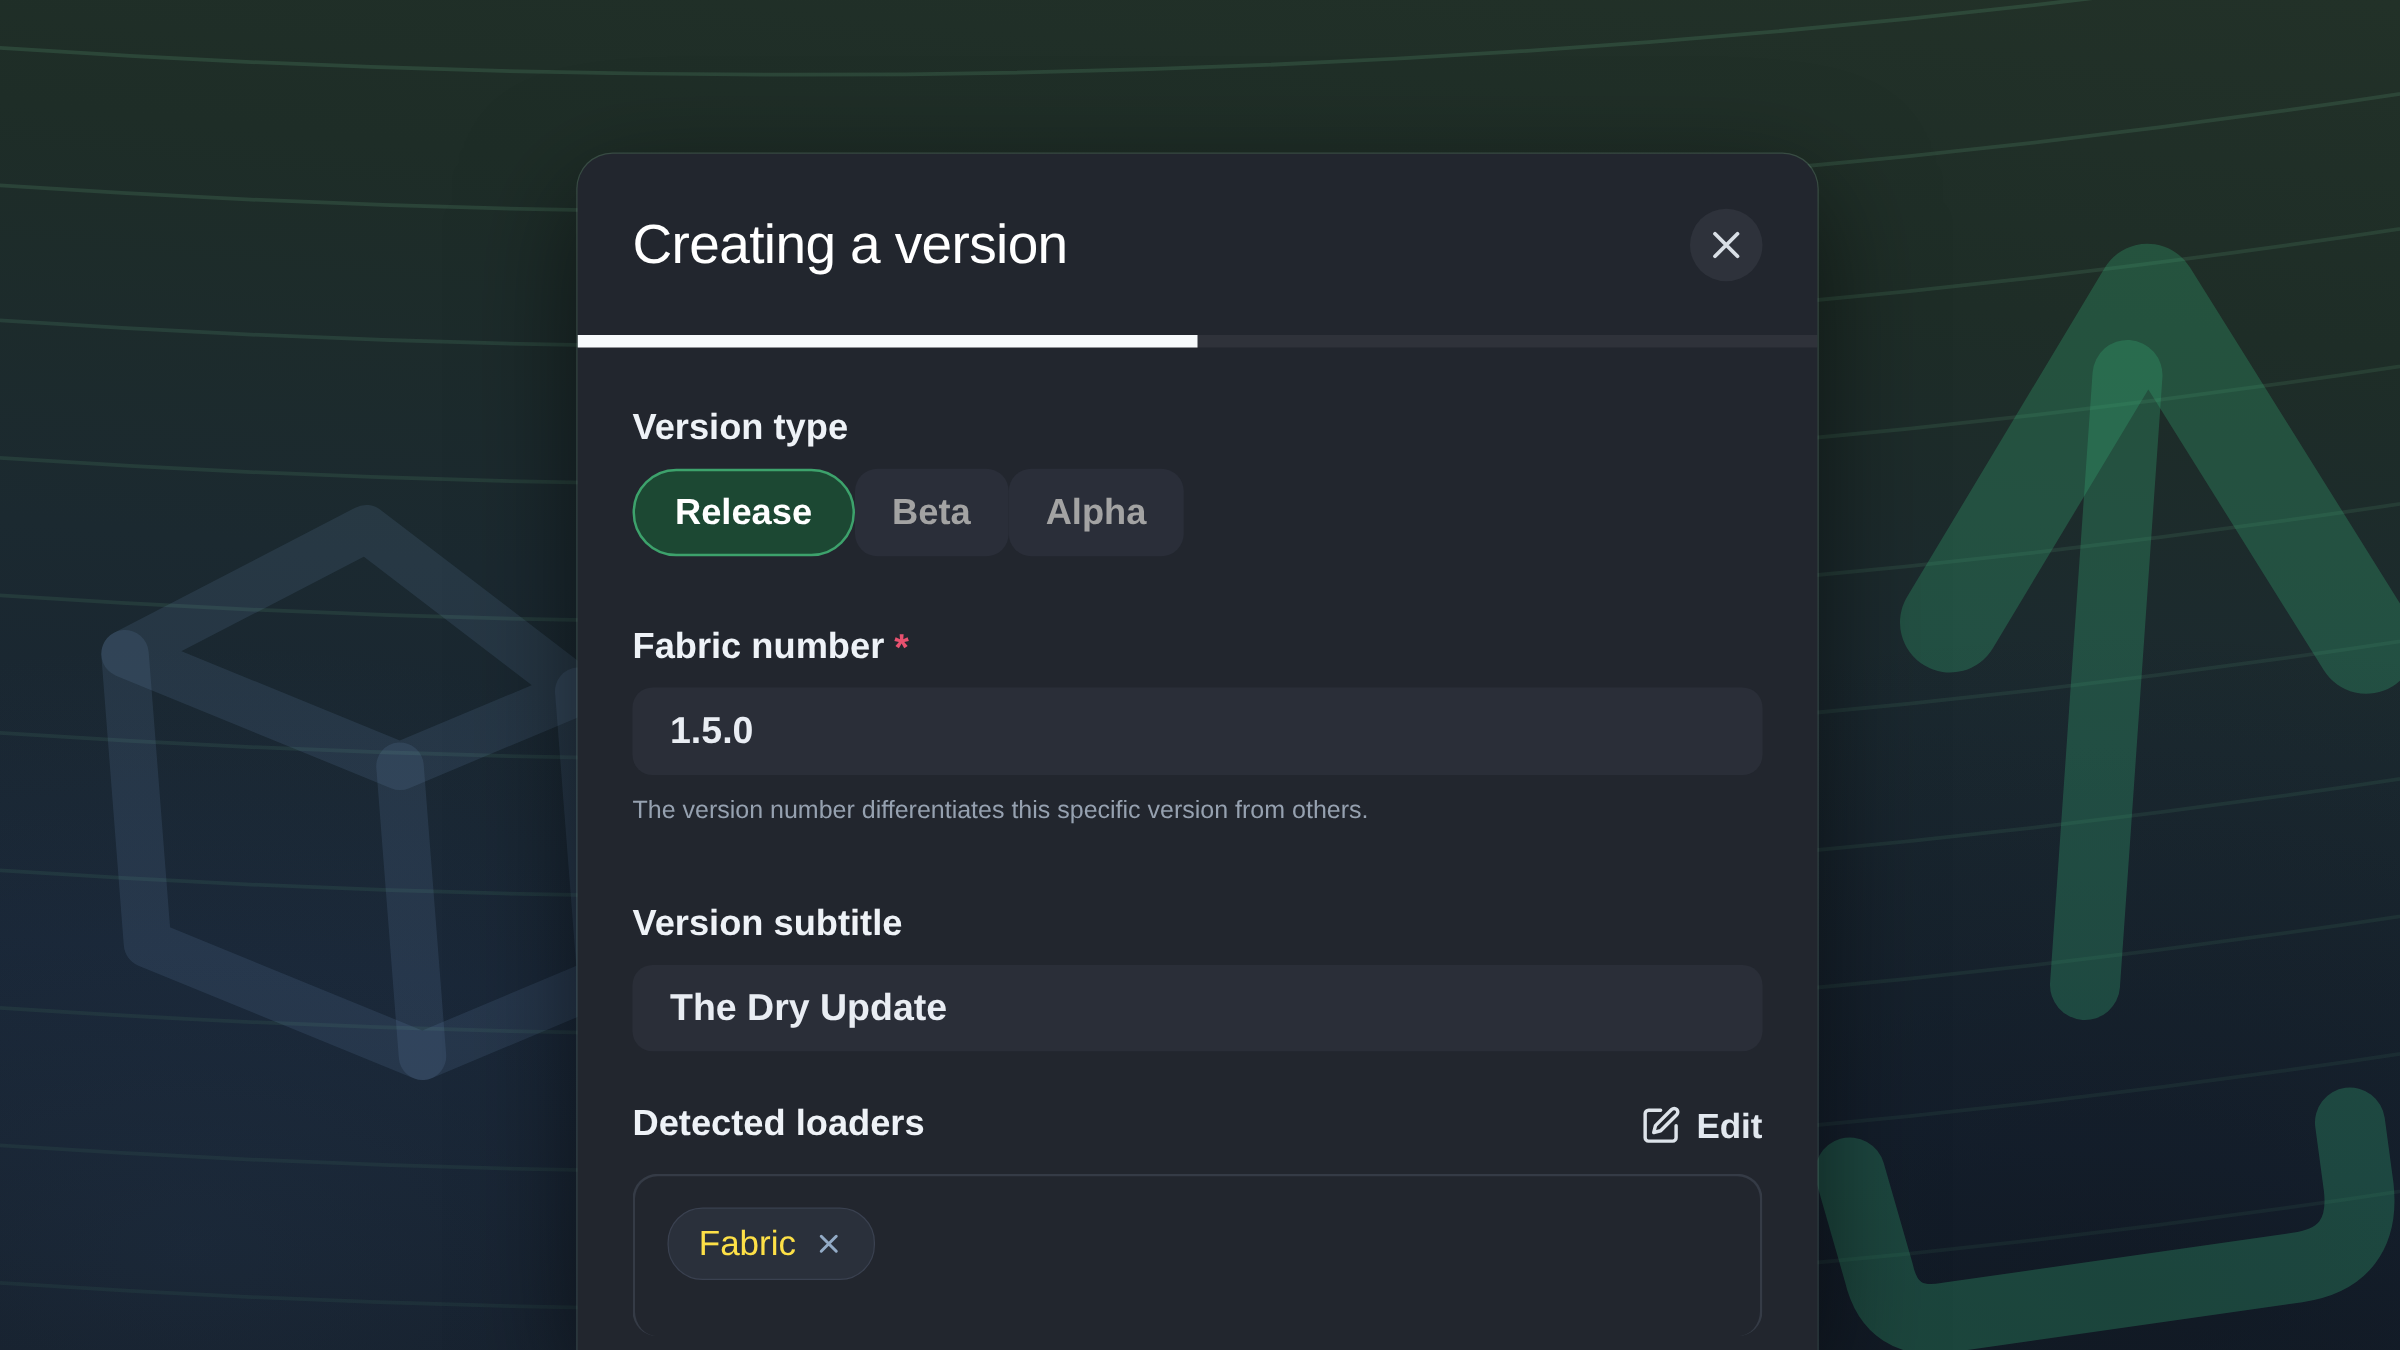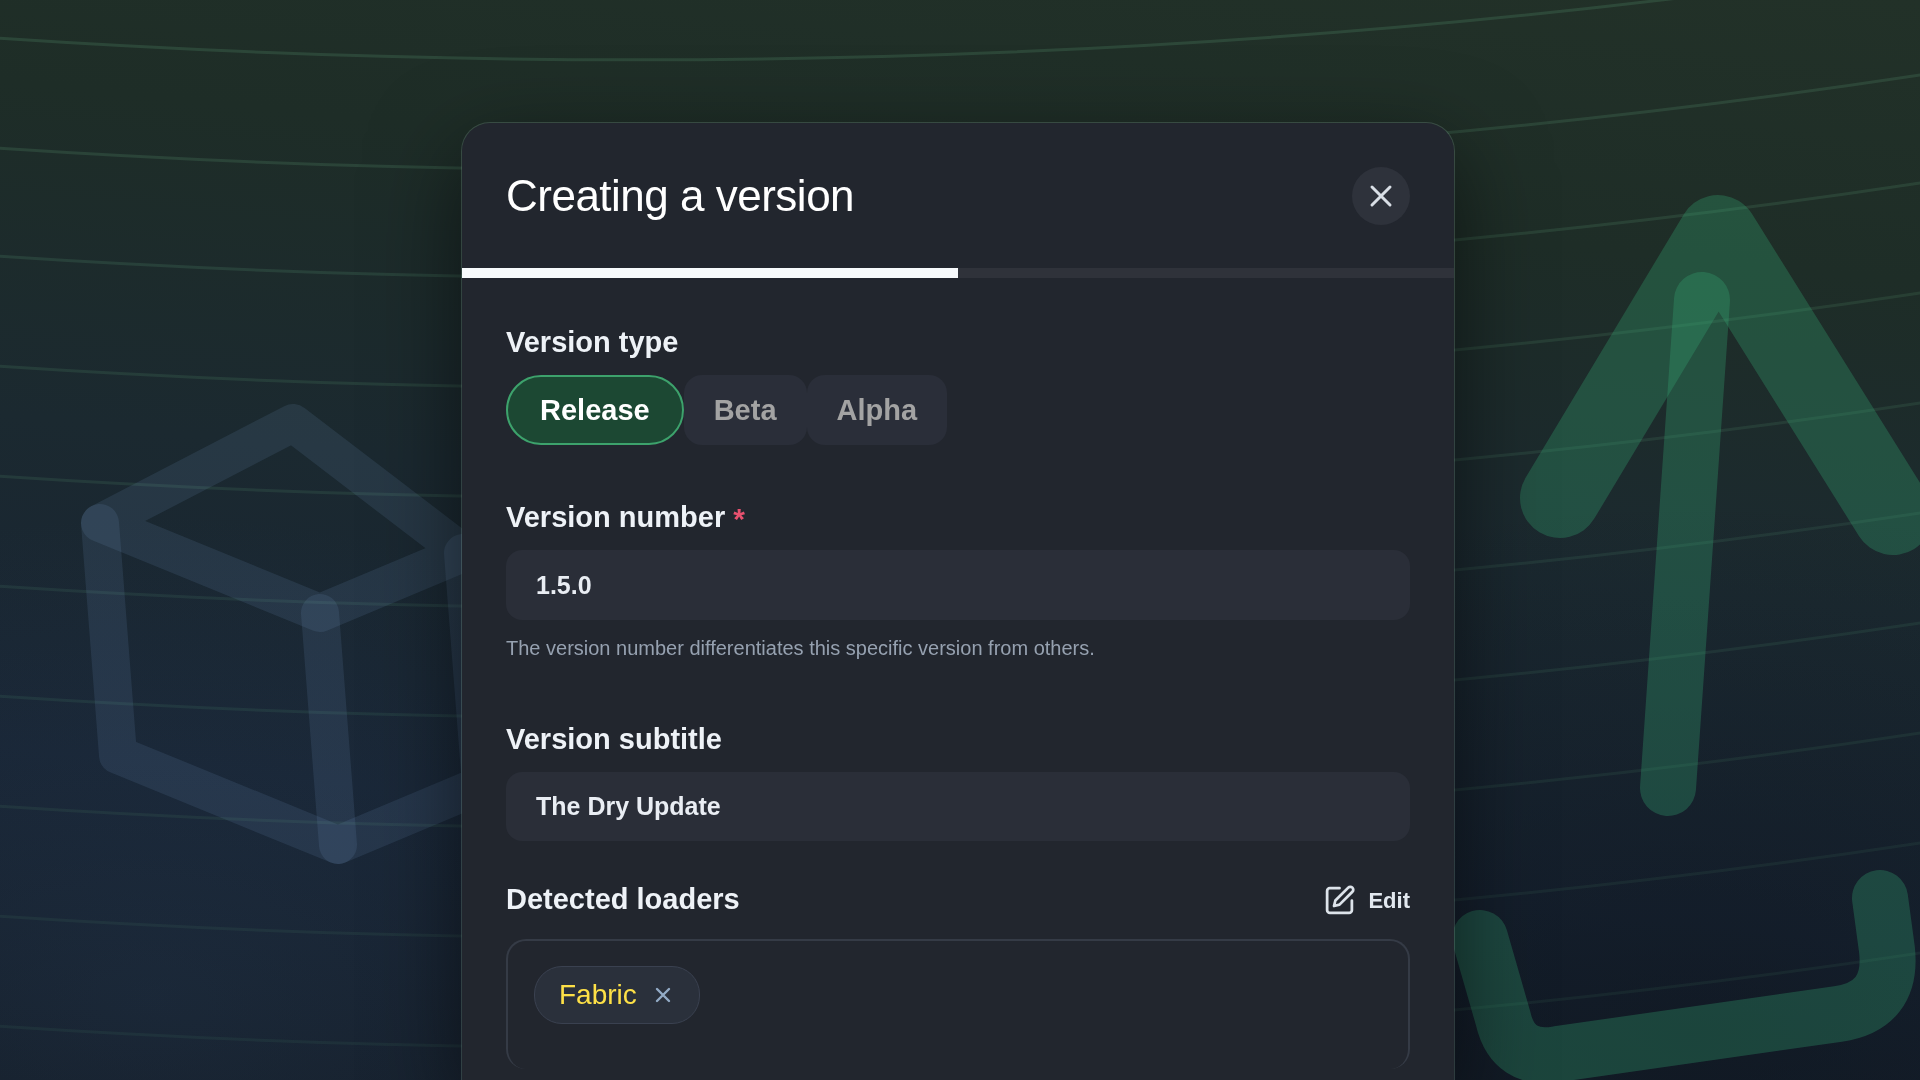--- a/index.html
+++ b/index.html
@@ -52,34 +52,34 @@
     display:flex;align-items:center;justify-content:center;
   }
   .type-btn.selected{
     background:#1c4833;border:2.5px solid #3da26c;border-radius:35px;
     color:#ffffff;padding:0 32px;
   }
   
   .text-input{
     margin-top:16px;display:block;width:904px;height:70px;box-sizing:border-box;
     background:#2a2e38;border:none;border-radius:16px;outline:none;
-    padding:0 30px;font-size:25px;font-weight:600;color:#e9edf3;
+    padding:0 30px;font-size:30px;font-weight:600;color:#e9edf3;
     font-family:"Liberation Sans", sans-serif;
   }
   .help-text{
     margin-top:10px;max-width:845px;
     font-size:20px;line-height:36px;font-weight:400;color:#96a1b0;
   }
   .label-mt-lg{margin-top:56px;}
   
   .loaders-head{margin-top:40px;display:flex;align-items:flex-end;justify-content:space-between;}
   .loaders-label{font-size:29px;font-weight:700;color:#eef2f7;line-height:36px;}
   .edit-btn{
     display:flex;align-items:center;gap:12px;background:none;border:none;cursor:pointer;
-    color:#e2e8ef;font-size:22px;font-weight:700;padding:0;
+    color:#e2e8ef;font-size:28px;font-weight:700;padding:0;
     font-family:"Liberation Sans", sans-serif;
   }
   .loaders-box{
     margin-top:22px;height:130px;box-sizing:border-box;
     border:2px solid #353b46;border-radius:20px;border-bottom:none;
     padding:25px 26px;
   }
   .tag{
     display:inline-flex;align-items:center;gap:14px;height:56px;padding:0 24px;
     background:#2a303b;border:1.5px solid #3a4150;border-radius:28px;
@@ -137,21 +137,21 @@
   <div class="modal-body">
 
     <div class="field-label">Version type</div>
     <div class="type-row">
       <button class="type-btn selected">Release</button>
       <button class="type-btn">Beta</button>
       <button class="type-btn">Alpha</button>
     </div>
 
     <div class="field-label" style="margin-top:55px;">
-      <span>Version number</span><span class="req">*</span>
+      <span>Fabric number</span><span class="req">*</span>
     </div>
     <input class="text-input" type="text" value="1.5.0" style="">
     <div class="help-text">The version number differentiates this specific version from others.</div>
 
     <div class="field-label label-mt-lg">Version subtitle</div>
     <input class="text-input" style="height: 69px;" type="text" value="The Dry Update">
 
     <div class="loaders-head">
       <div class="loaders-label">Detected loaders</div>
       <button class="edit-btn">

